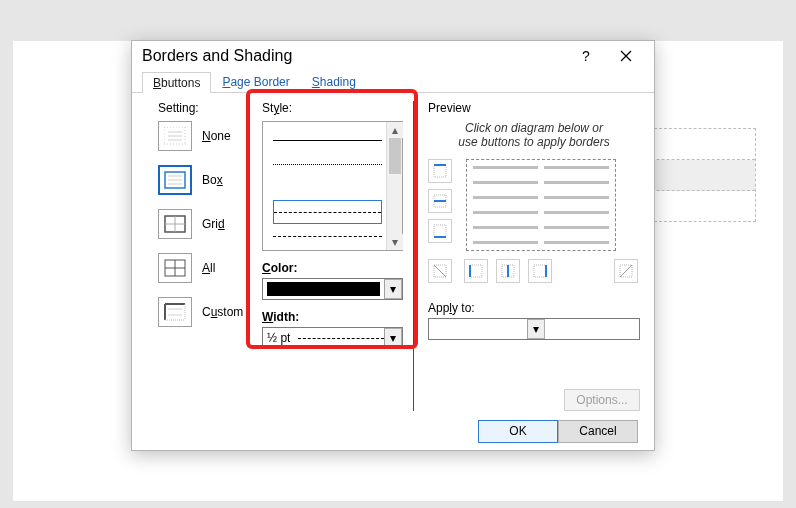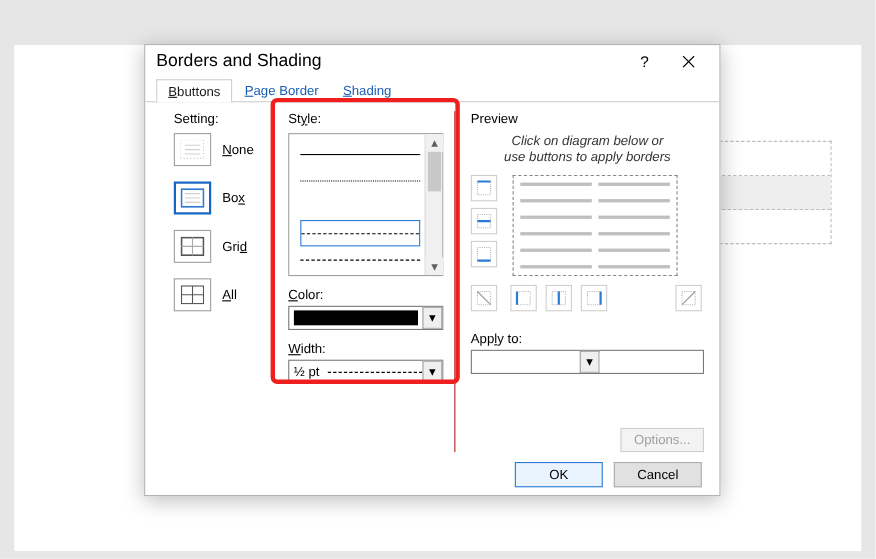--- a/index.html
+++ b/index.html
@@ -40,21 +40,21 @@
   .style-track .up { top: 0; }
   .style-track .down { bottom: 0; }
   .style-track .thumb { position: absolute; top: 16px; left: 2px; width: 12px; height: 36px; background: #c8c8c8; }
   .style-items { position: absolute; left: 10px; right: 20px; top: 6px; bottom: 4px; }
   .style-item { height: 24px; display:flex; align-items:center; justify-content:center; }
   .style-item.sel { border: 1px solid #2a7ad6; }
   .line-solid { width: 100%; border-top: 1px solid #000; }
   .line-dot   { width: 100%; border-top: 1px dotted #000; }
   .line-dash  { width: 100%; border-top: 1px dashed #000; }
 
-  .sub-label { margin-top: 10px; }
+  .sub-label { margin-top: 10px; font-weight: bold; }
   .combo { height: 22px; border: 1px solid #7a7a7a; display: flex; align-items: center; padding: 0 0 0 4px; background: #fff; margin-top: 3px; }
   .combo .val { flex: 1; display: flex; align-items: center; overflow: hidden; }
   .combo .btn { width: 18px; height: 100%; border-left: 1px solid #a0a0a0; background: #efefef; display: flex; align-items: center; justify-content: center; }
   .color-swatch { flex: 1; height: 14px; background: #000; margin-right: 4px; }
 
   .pv-hint { text-align: center; color: #333; line-height: 14px; margin: 4px 0 10px; font-style: italic; }
   .pv-area { position: relative; height: 130px; }
   .pv-btncol { position: absolute; left: 0; top: 0; width: 28px; }
   .pv-btn { width: 24px; height: 24px; border: 1px solid #cfcfcf; margin-bottom: 6px; background: #fff; display:flex; align-items:center; justify-content:center; }
   .pv-diagram { position: absolute; left: 38px; top: 0; width: 150px; height: 92px; border: 1.5px dashed #888; padding: 6px; }
@@ -62,21 +62,21 @@
   .pv-diagram .c { flex: 1; display: flex; flex-direction: column; justify-content: space-between; }
   .pv-diagram .ln { height: 3px; background: #bfbfbf; }
 
   .pv-row-btns { position: absolute; left: 36px; top: 100px; display: flex; gap: 8px; }
   .pv-corner-l { position: absolute; left: 0; top: 100px; }
   .pv-corner-r { position: absolute; left: 186px; top: 100px; }
 
   .apply-label { margin-top: 12px; }
   .optbtn { position: absolute; right: 14px; bottom: 0; height: 22px; width: 76px; border: 1px solid #cfcfcf; background: #f3f3f3; color: #a0a0a0; display:flex; align-items:center; justify-content:center; }
 
-  .footer { height: 40px; border-top: none; display: flex; justify-content: flex-end; align-items: center; padding-right: 16px; gap: 10px; }
+  .footer { height: 40px; border-top: none; display: flex; justify-content: flex-end; align-items: center; padding-right: 16px; gap: 0; }
   .btn { width: 80px; height: 23px; border: 1px solid #adadad; background: #e1e1e1; display:flex; align-items:center; justify-content:center; cursor: default; }
   .btn.primary { border: 1px solid #2a7ad6; background: #eaf4ff; }
 
   .red-box { position: absolute; border: 4px solid #ef1f1f; border-radius: 6px; pointer-events: none; }
 
   .u { text-decoration: underline; }
 </style>
 </head>
 <body>
 
@@ -159,20 +159,35 @@
         <div class="setting-icon">
           <svg width="22" height="18">
               <rect x="1" y="1" width="20" height="16" fill="none" stroke="#555"></rect>
               <line x1="11" y1="1" x2="11" y2="17" stroke="#555"></line>
               <line x1="1" y1="9" x2="21" y2="9" stroke="#555"></line>
             </svg>
         </div>
         <span class="setting-label"><span class="u">A</span>ll</span>
       </div>
 
+      <div class="setting-row">
+        <div class="setting-icon">
+          <svg width="22" height="18">
+              <line x1="1" y1="1" x2="21" y2="1" stroke="#555" stroke-width="2"></line>
+              <line x1="1" y1="1" x2="1" y2="17" stroke="#555" stroke-width="2"></line>
+              <line x1="21" y1="1" x2="21" y2="17" stroke="#bbb" stroke-dasharray="1 1"></line>
+              <line x1="1" y1="17" x2="21" y2="17" stroke="#bbb" stroke-dasharray="1 1"></line>
+              <g stroke="#cfcfcf">
+                <line x1="4" y1="6" x2="18" y2="6"></line>
+                <line x1="4" y1="12" x2="18" y2="12"></line>
+              </g>
+            </svg>
+        </div>
+        <span class="setting-label">C<span class="u">u</span>stom</span>
+      </div>
     </div>
 
     <div class="col2">
       <div class="heading">St<span class="u">y</span>le:</div>
       <div class="style-list">
         <div class="style-items">
           <div class="style-item">
               <div class="line-solid"></div>
             </div>
           <div class="style-item">

